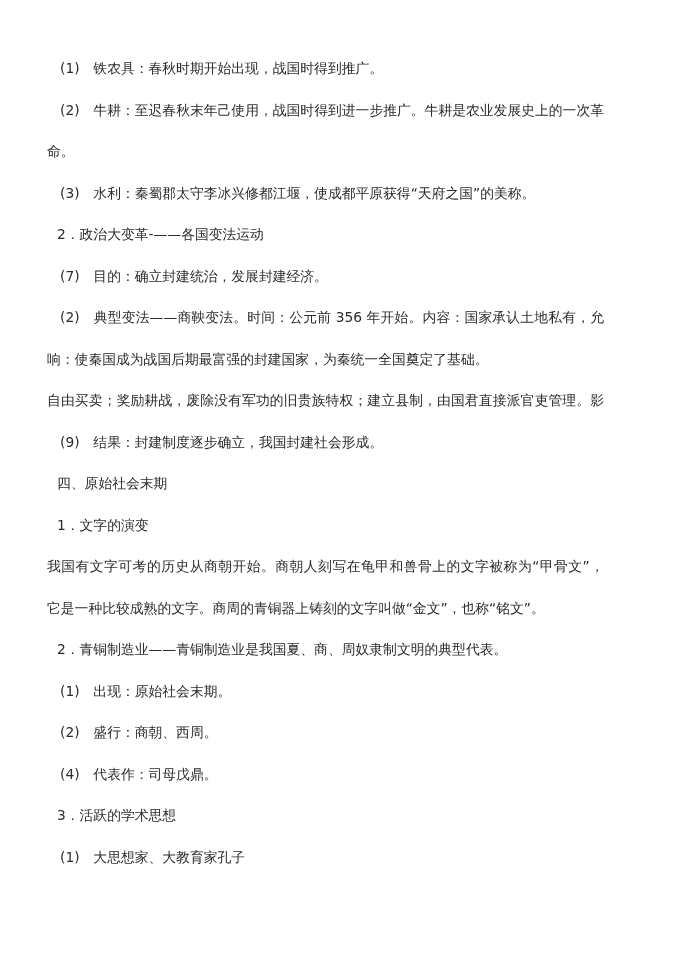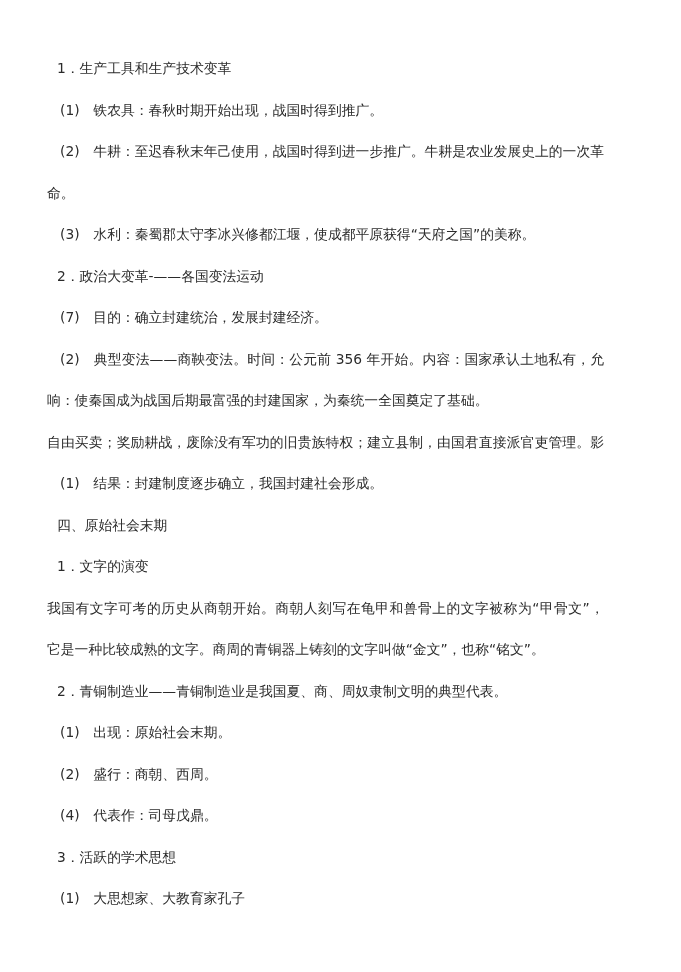--- a/index.html
+++ b/index.html
@@ -46,31 +46,30 @@
     text-align-last: justify;
     text-justify: inter-character;
     overflow: hidden;
   }
 </style>
 </head>
 <body style="background: rgb(255, 255, 255);">
 
 <div class="page">
   <div class="doc" style="color: rgb(43, 43, 43);">
-      <div class="line num">1．生产工具和生产技术变革</div>
       <div class="line sub">(1)　铁农具：春秋时期开始出现，战国时得到推广。</div>
       <div class="line sub fill">(2)　牛耕：至迟春秋末年己使用，战国时得到进一步推广。牛耕是农业发展史上的一次革</div>
       <div class="line">命。</div>
       <div class="line sub">(3)　水利：秦蜀郡太守李冰兴修都江堰，使成都平原获得“天府之国”的美称。</div>
       <div class="line num">2．政治大变革-——各国变法运动</div>
       <div class="line sub">(7)　目的：确立封建统治，发展封建经济。</div>
       <div class="line sub fill">(2)　典型变法——商鞅变法。时间：公元前 356 年开始。内容：国家承认土地私有，允许</div>
       <div class="line">响：使秦国成为战国后期最富强的封建国家，为秦统一全国奠定了基础。</div>
       <div class="line fill">自由买卖；奖励耕战，废除没有军功的旧贵族特权；建立县制，由国君直接派官吏管理。影</div>
-      <div class="line sub">(1)　结果：封建制度逐步确立，我国封建社会形成。</div>
+      <div class="line sub">(9)　结果：封建制度逐步确立，我国封建社会形成。</div>
       <div class="line num">四、原始社会末期</div>
       <div class="line num">1．文字的演变</div>
       <div class="line fill">我国有文字可考的历史从商朝开始。商朝人刻写在龟甲和兽骨上的文字被称为“甲骨文”，</div>
       <div class="line">它是一种比较成熟的文字。商周的青铜器上铸刻的文字叫做“金文”，也称“铭文”。</div>
       <div class="line num">2．青铜制造业——青铜制造业是我国夏、商、周奴隶制文明的典型代表。</div>
       <div class="line sub">(1)　出现：原始社会末期。</div>
       <div class="line sub">(2)　盛行：商朝、西周。</div>
       <div class="line sub">(4)　代表作：司母戊鼎。</div>
       <div class="line num">3．活跃的学术思想</div>
       <div class="line sub">(1)　大思想家、大教育家孔子</div>

